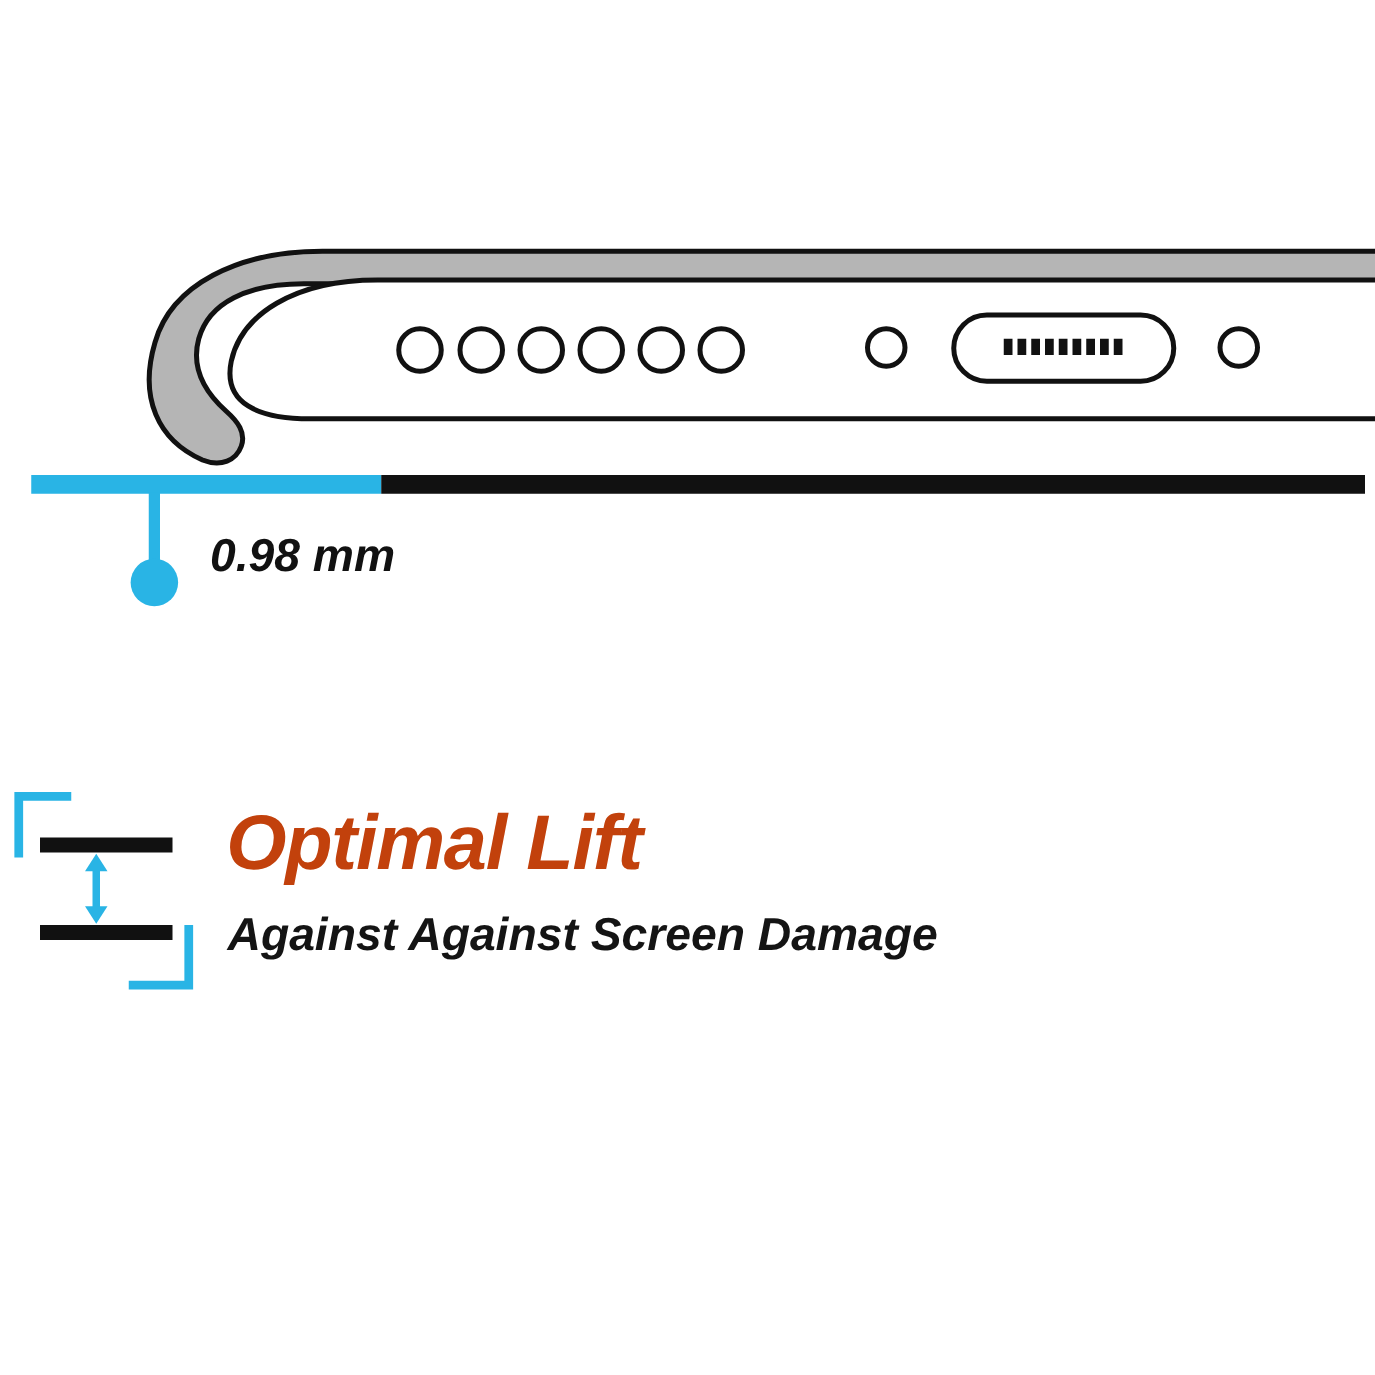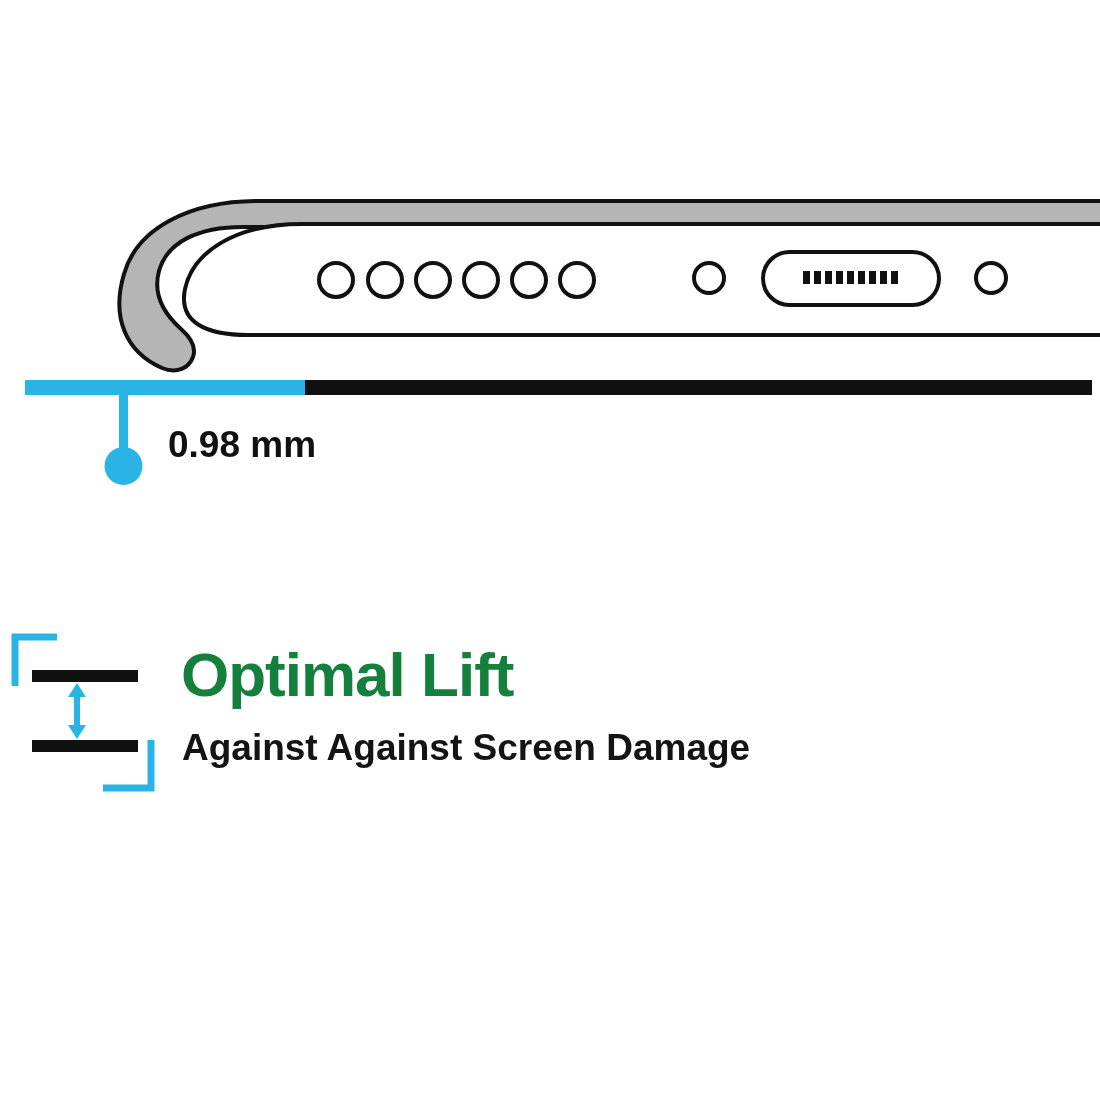--- a/index.html
+++ b/index.html
@@ -9,20 +9,21 @@
     width: 1100px;
     height: 1100px;
     overflow: hidden;
     font-family: "Liberation Sans", sans-serif;
   }
   .canvas {
     position: relative;
     width: 916px;
     height: 1100px;
     background: #ffffff;
+    font-style: italic;
   }
   .art {
     position: absolute;
     left: 0;
     top: 0;
   }
   .measure-label {
     position: absolute;
     left: 168px;
     top: 424px;
@@ -32,21 +33,21 @@
     letter-spacing: 0px;
     white-space: nowrap;
   }
   .feature-title {
     position: absolute;
     left: 181px;
     top: 644px;
     margin: 0;
     font-size: 62px;
     font-weight: 800;
-    color: #15803d;
+    color: #c2410c;
     letter-spacing: -1px;
     line-height: 1;
     white-space: nowrap;
   }
   .feature-subtitle {
     position: absolute;
     left: 182px;
     top: 726px;
     margin: 0;
     font-size: 37px;

